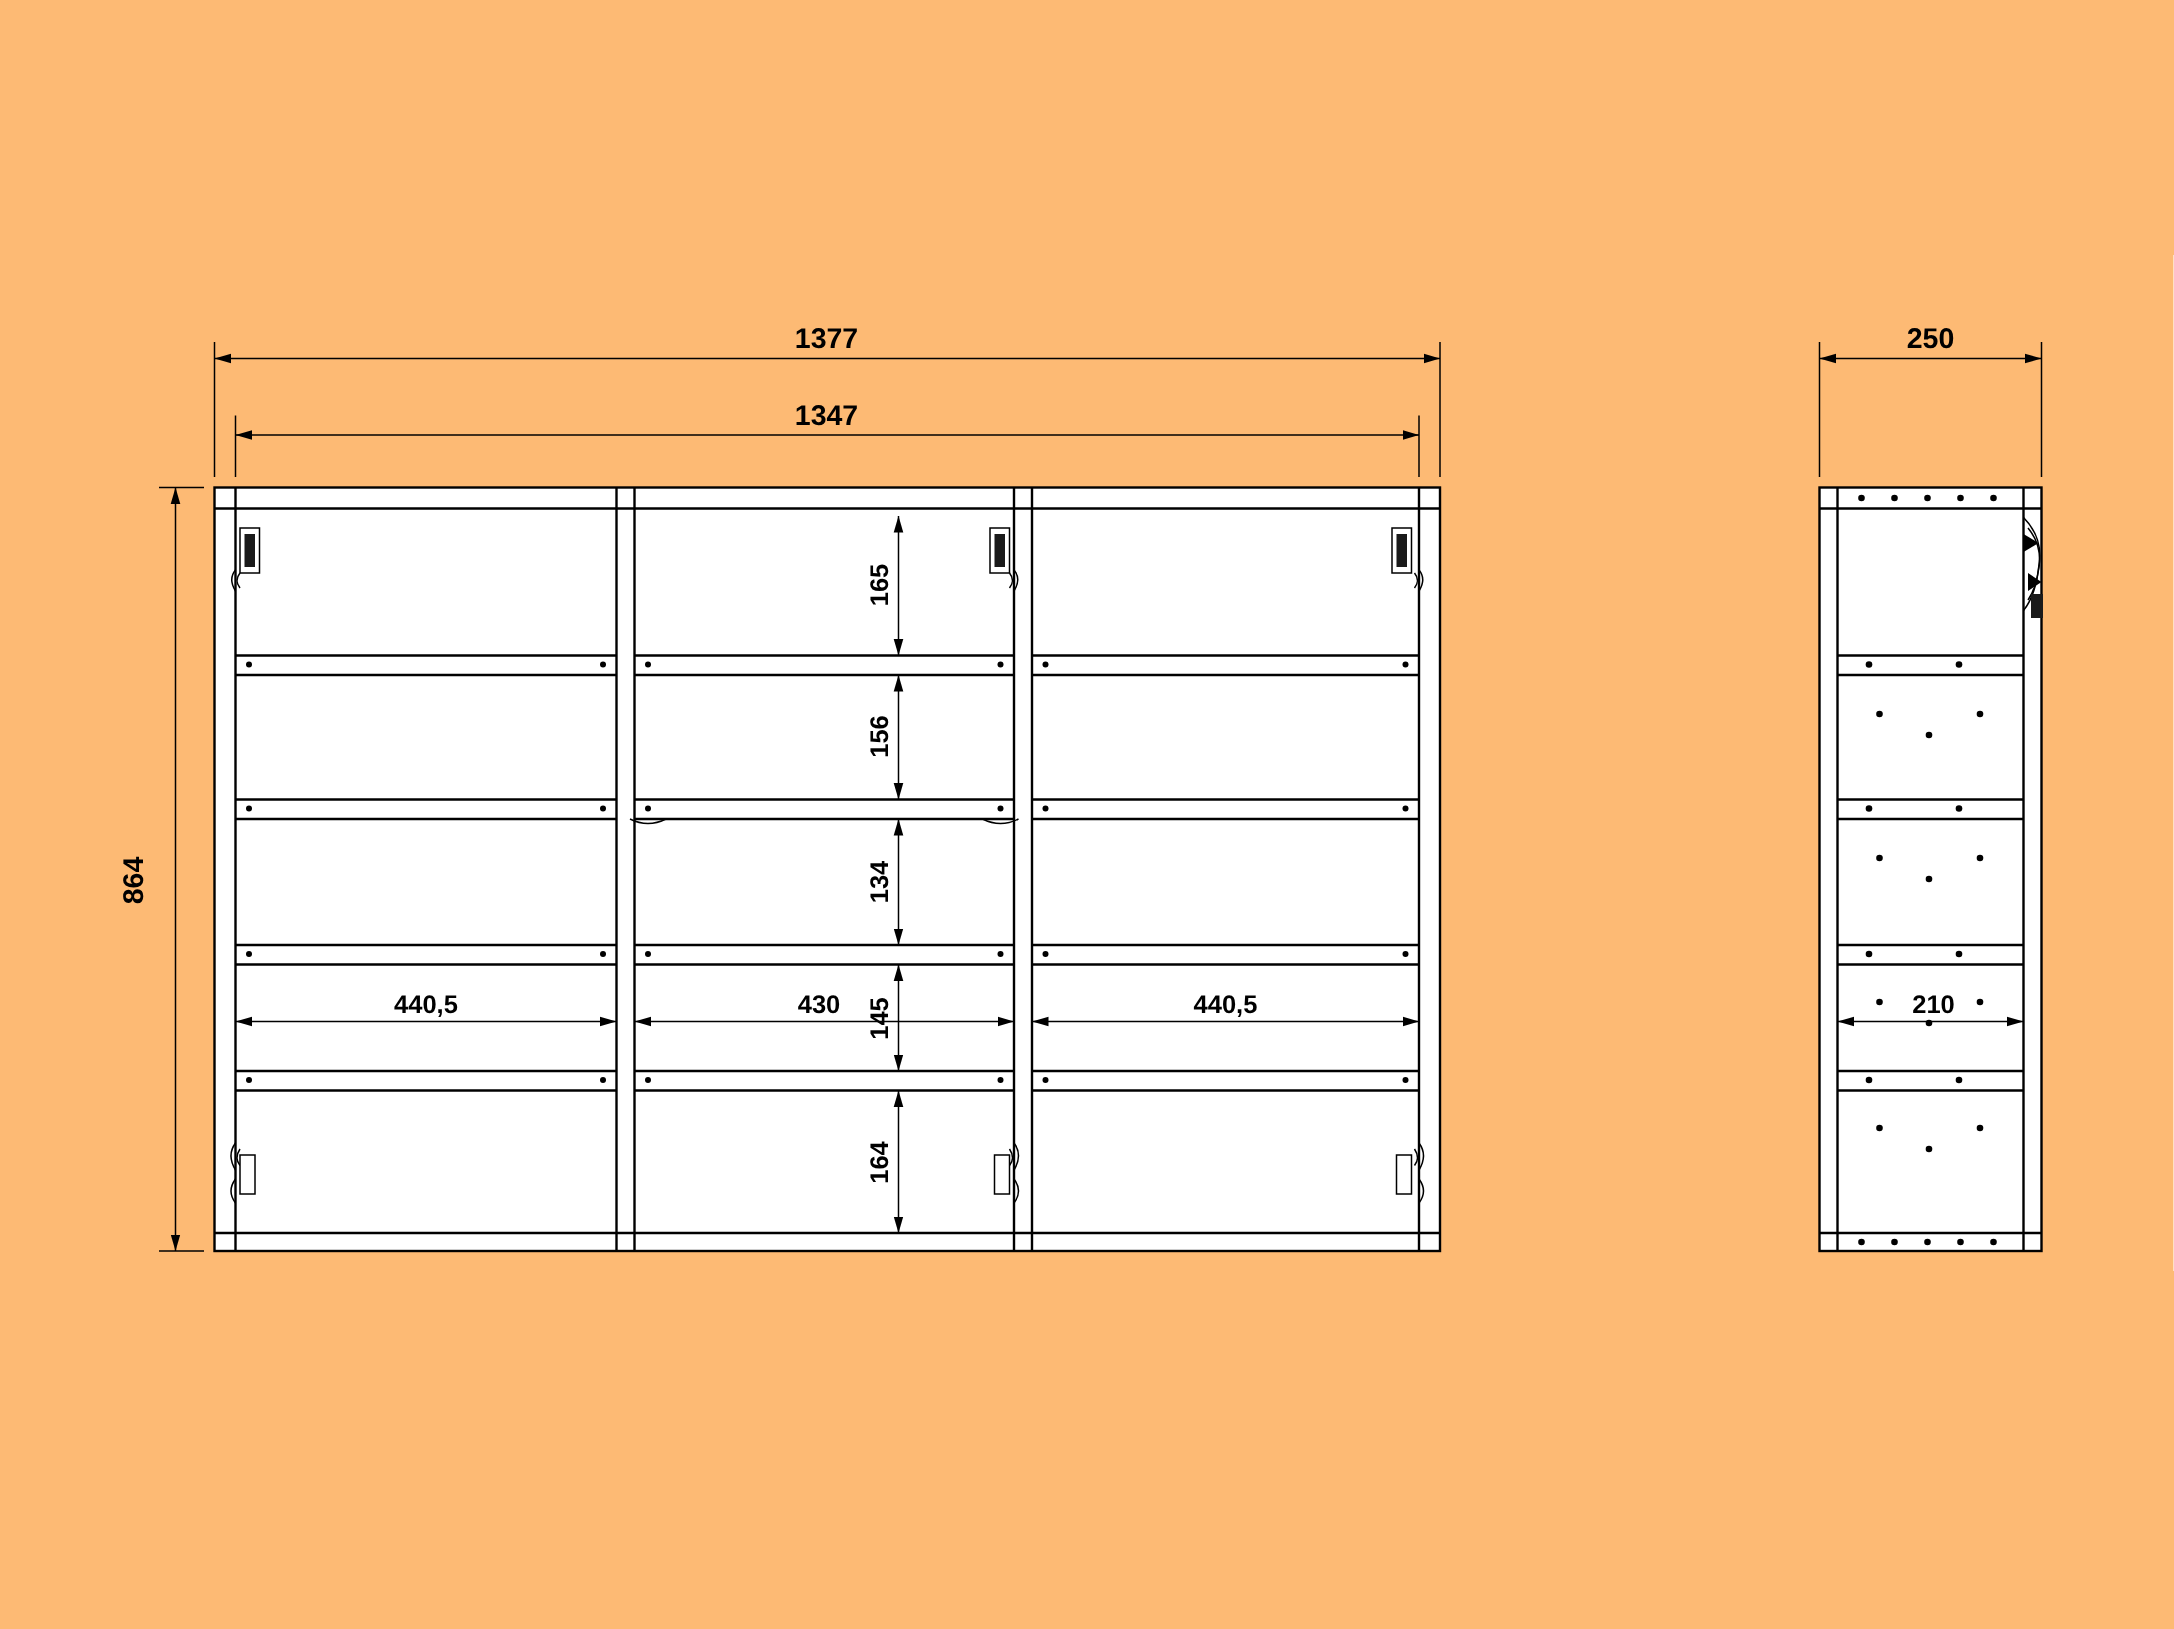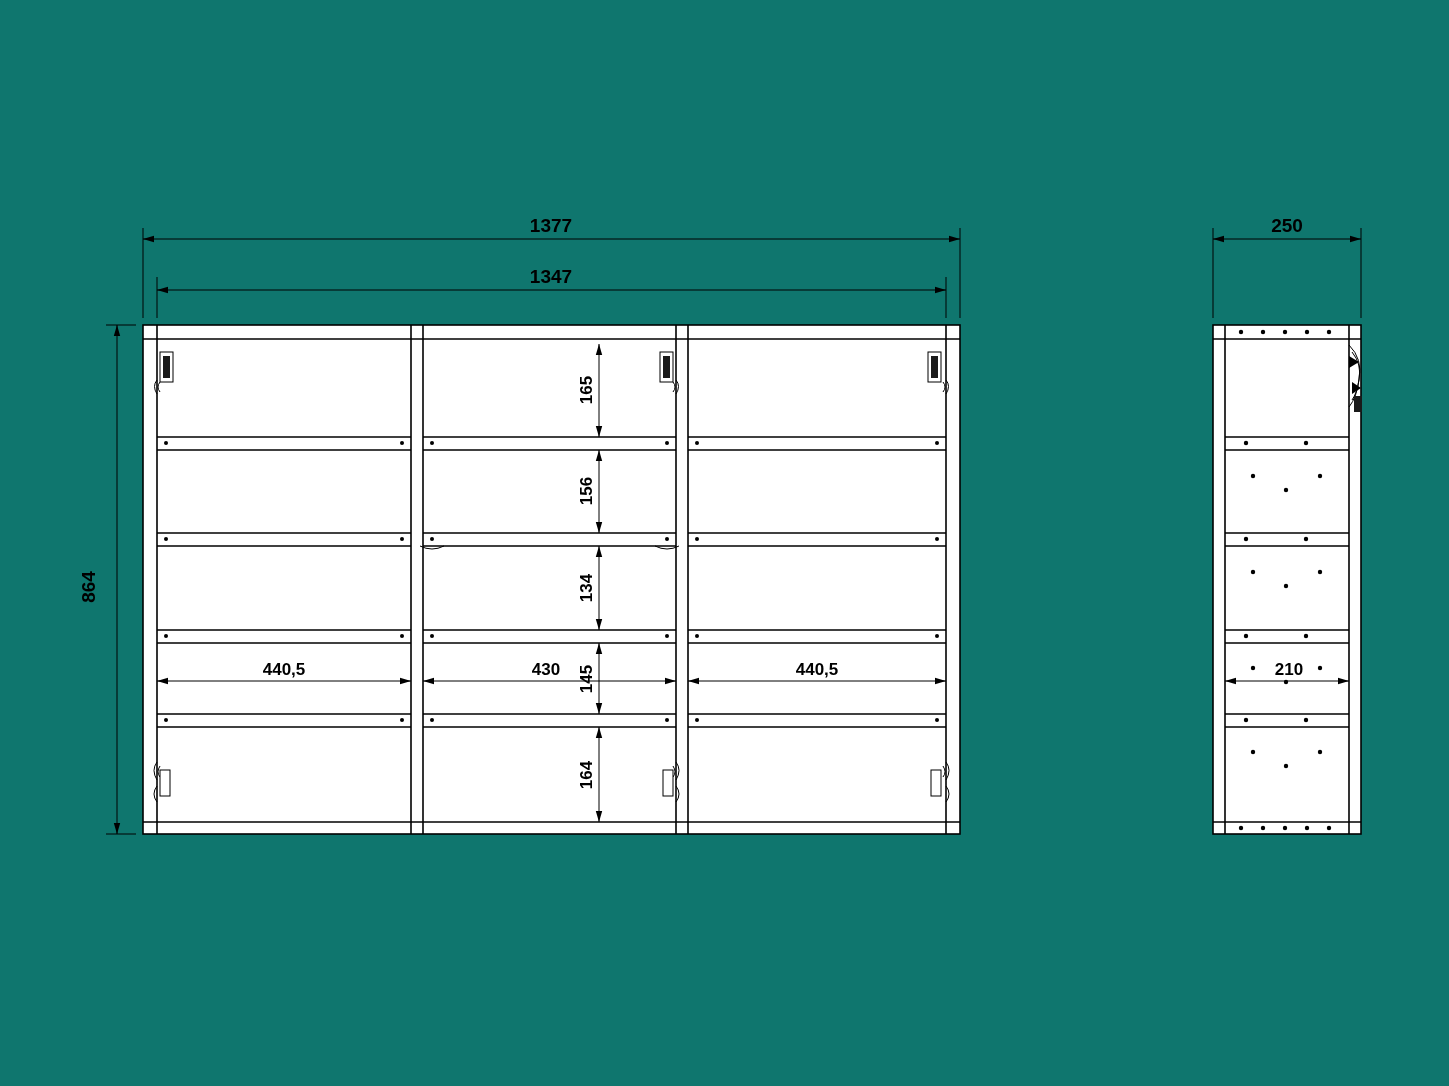--- a/index.html
+++ b/index.html
@@ -10,21 +10,21 @@
   body {
     width: 1449px;
     height: 1086px;
     font-family: "Liberation Sans", sans-serif;
     overflow: hidden;
   }
   #sheet {
     position: relative;
     width: 1449px;
     height: 1086px;
-    background: #0f766e;
+    background: #fdba74;
   }
   svg.drawing {
     position: absolute;
     left: 0;
     top: 0;
     width: 1449px;
     height: 1086px;
   }
   .dimtext {
     font-family: "Liberation Sans", sans-serif;

